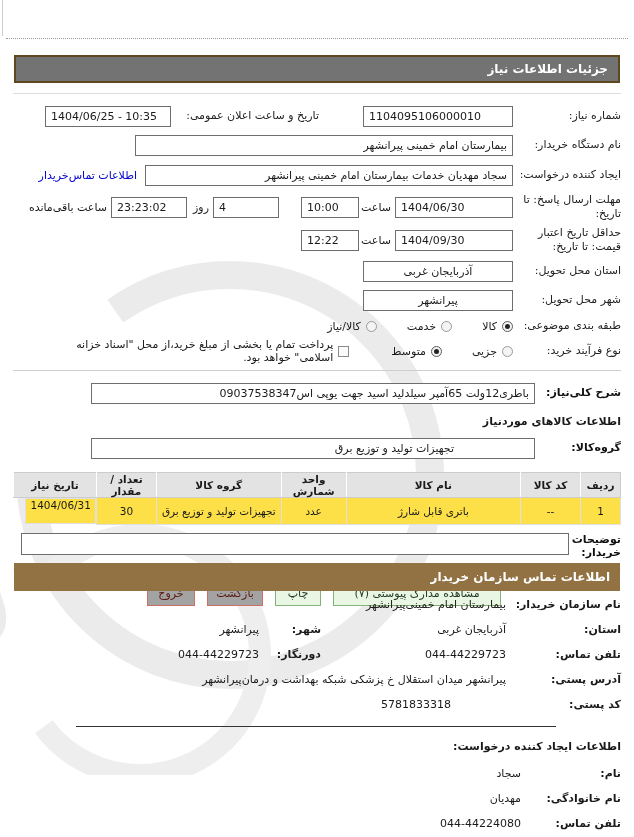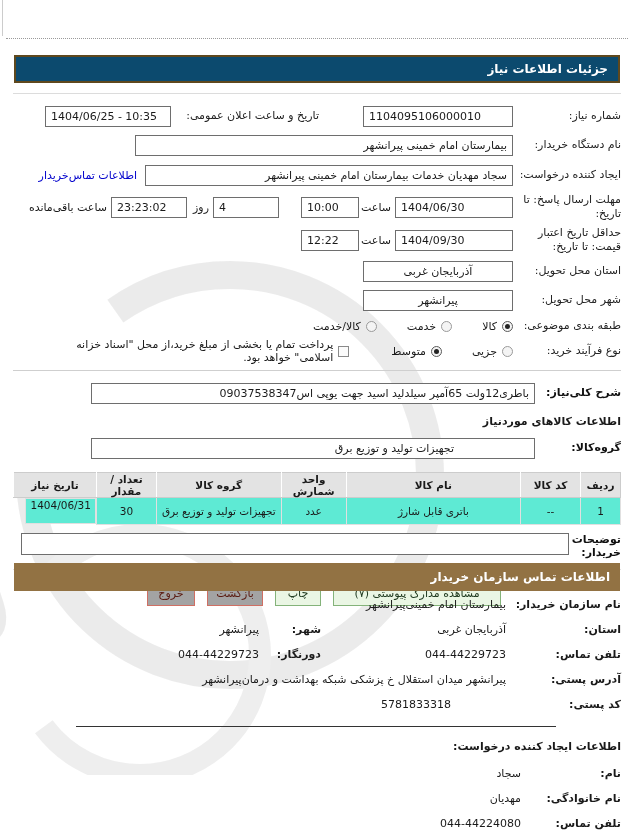--- a/index.html
+++ b/index.html
@@ -18,21 +18,21 @@
   
   .edge-line { position:absolute; left:2px; top:0; width:1px; height:36px; background:#cccccc; }
   .dotted-sep { position:absolute; top:38px; left:6px; right:6px; border-top:1px dotted #9a9a9a; }
 
   
   .watermark { position:absolute; left:-70px; top:235px; z-index:0; opacity:.5; pointer-events:none; }
 
   
   .bar { position:absolute; right:14px; left:14px; height:28px; display:flex; align-items:center;
          padding:0 10px; color:#ffffff; font-weight:bold; font-size:12px; z-index:2; }
-  .bar1 { top:55px; background:#0c4a6e; border:2px solid #5f481d; }
+  .bar1 { top:55px; background:#737373; border:2px solid #5f481d; }
   .bar2 { top:563px; background:#927243; }
 
   
   .panel { position:absolute; top:93px; right:13px; width:608px; z-index:1; border-top:1px solid #dcdcdc; padding-top:8px; }
   .frow { display:flex; align-items:center; min-height:28px; margin-bottom:1px; }
   .lbl { width:108px; flex-shrink:0; padding-left:6px; line-height:1.25; color:#222; }
   .lbl-b { font-weight:bold; color:#111; }
   .inp { background:#ffffff; border:1px solid #6e6e6e; height:21px; display:flex; align-items:center;
          padding:0 5px; overflow:hidden; white-space:nowrap; }
   .inp.num { justify-content:flex-end; }
@@ -49,21 +49,21 @@
            margin-left:5px; flex-shrink:0; }
 
   .hline { border-top:1px solid #cfcfcf; margin:6px 0 8px 0; }
   .hline2 { border-top:1px solid #e3e3e3; margin:8px 0 6px 0; }
   .sec-head { font-weight:bold; margin:8px 0 6px 0; }
 
   
   table.goods { border-collapse:collapse; width:608px; margin-top:10px; }
   table.goods th { background:#e3e3e3; font-weight:bold; font-size:10.5px; height:24px;
                    border:1px solid #cccccc; border-left:1px solid #ffffff; padding:0 4px; }
-  table.goods td { background:#5eead4; font-size:10.5px; height:26px; text-align:center;
+  table.goods td { background:#fde047; font-size:10.5px; height:26px; text-align:center;
                    border:1px solid #e0e0e0; padding:0 4px; }
 
   
   .btn-row { display:flex; align-items:center; margin-top:12px; padding-right:120px; gap:12px; }
   .btn { height:24px; display:flex; align-items:center; justify-content:center; cursor:pointer;
          font-size:11px; white-space:nowrap; }
   .btn.green { background:#eaf6e4; border:1px solid #84b37a; color:#223c22; }
   .btn.pink  { background:#a3a3a3; border:1px solid #cf6f63; color:#5a1a10; }
 
   
@@ -179,21 +179,21 @@
     <div class="opt">
       <span class="radio selected"></span>
       <span>کالا</span>
     </div>
     <div class="opt">
       <span class="radio"></span>
       <span>خدمت</span>
     </div>
     <div class="opt">
       <span class="radio"></span>
-      <span>کالا/خدمت</span>
+      <span>کالا/نیاز</span>
     </div>
   </div>
 
   <div class="frow" style="min-height:24px;">
     <div class="lbl">نوع فرآیند خرید:</div>
     <div class="opt">
       <span class="radio"></span>
       <span>جزیی</span>
     </div>
     <div class="opt">

